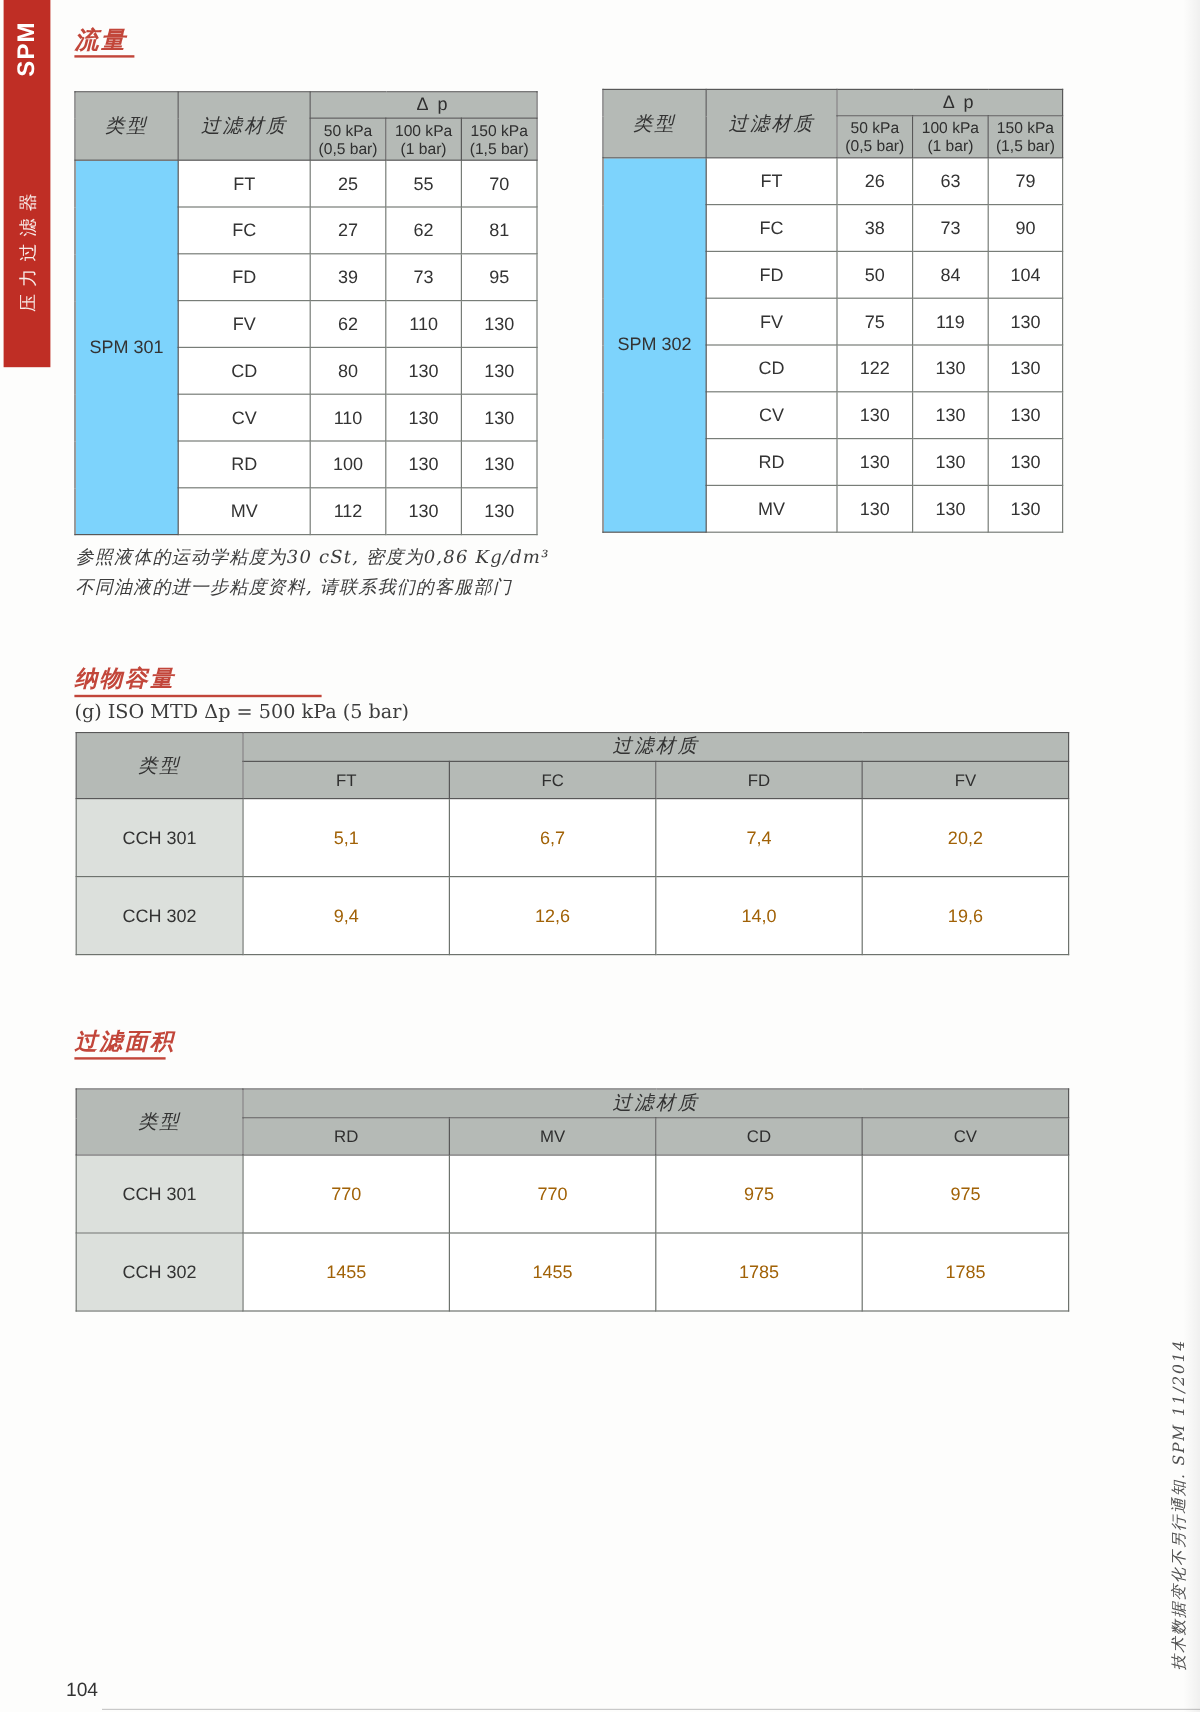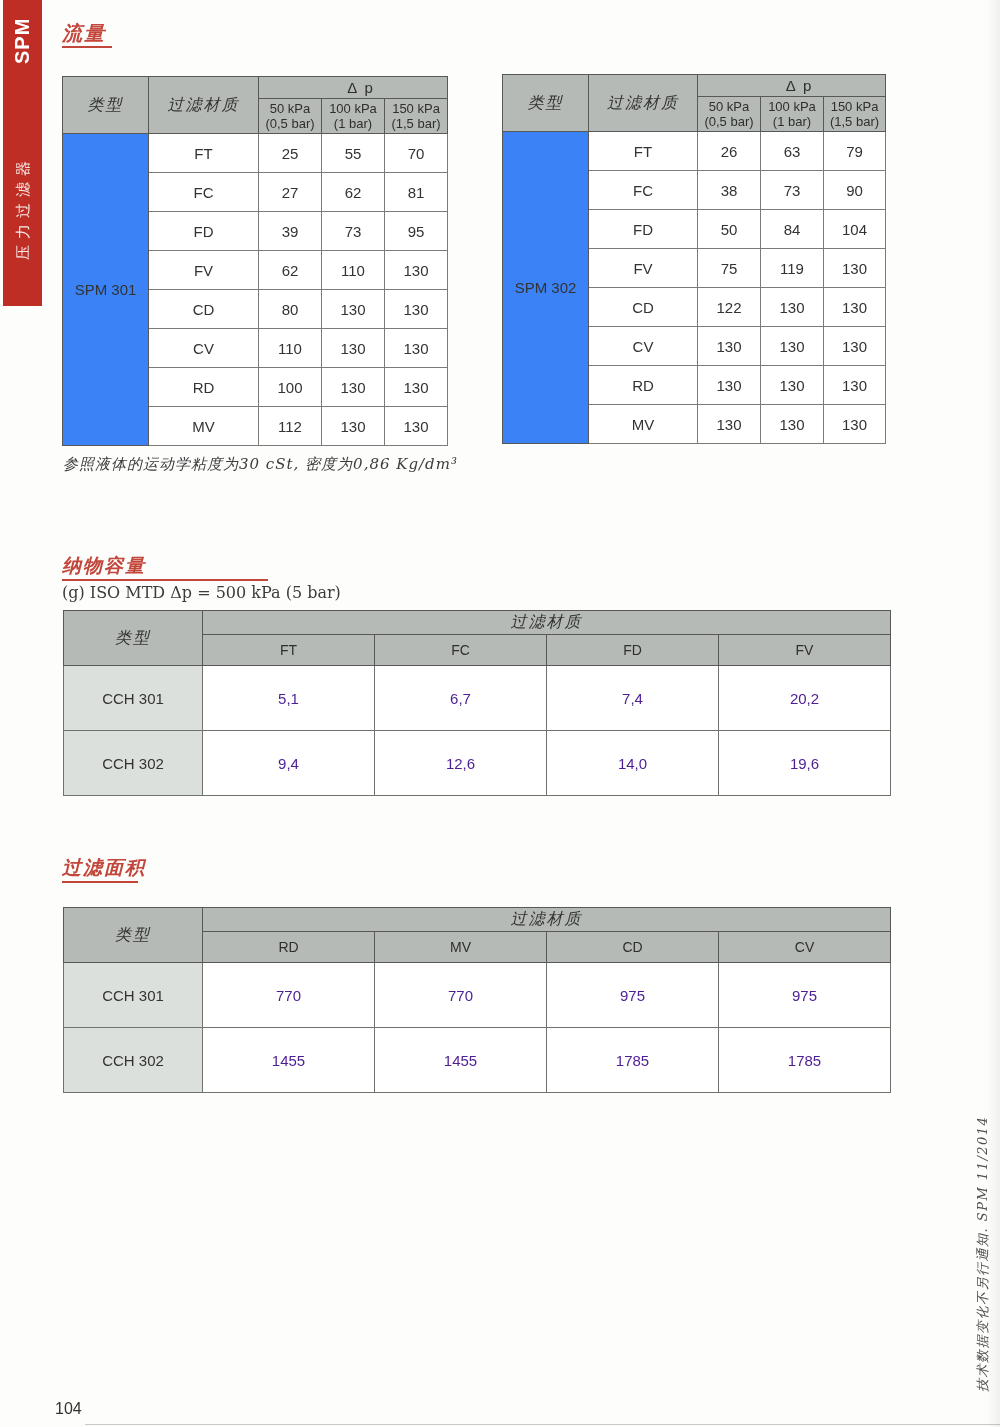--- a/index.html
+++ b/index.html
@@ -55,32 +55,32 @@
 
   
   table.flow { width:385px; border:1px solid #585858; }
   table.flow td { border:1px solid #787d78; }
   table.flow tr.hdr td { background:#b5bab6; border-color:#585858; }
   .dp-label { font-size:15px; color:#2f2f2f; letter-spacing:2px;padding-left:16px; }
   .kpa { font-size:13px; line-height:15px; color:#2f2f2f; }
   table.flow tr.hdr-dp  { height:22px; }
   table.flow tr.hdr-sub { height:35px; }
   table.flow tr.brow { height:39px; }
-  table.flow td.model { background:#3b82f6; border-color:#585858; font-size:15px; color:#333; }
+  table.flow td.model { background:#7dd3fc; border-color:#585858; font-size:15px; color:#333; }
   table.flow td.val, table.flow td.media { font-size:15px; color:#333; }
 
   
   table.wide { width:827px; border:1px solid #585858; }
   table.wide td { border:1px solid #6e736e; }
   table.wide tr.hdr td { background:#b5bab6; border-color:#585858; }
   table.wide tr.hdr-media { height:24px; }
   table.wide tr.hdr-sub { height:31px; }
   table.wide tr.brow { height:65px; }
   table.wide td.rowlabel { background:#dce0dc; font-size:15px; color:#333; }
-  table.wide td.val { font-size:15px; color:#4c1d95; }
+  table.wide td.val { font-size:15px; color:#a16207; }
   .colcode { font-size:14px; color:#2f2f2f; }
 
   .page-num { font-size:16px; color:#333; }
   .footer-vert {
     font-size:13px; color:#4f4f4f; letter-spacing:1.5px;
     font-family:"DejaVu Serif", serif; font-style:italic;
   }
   .bottom-line { background:#c9c9c9; }
 </style>
 </head>
@@ -250,20 +250,21 @@
     <tr class="brow">
       <td class="media">MV</td>
       <td class="val">130</td>
       <td class="val">130</td>
       <td class="val">130</td>
     </tr>
   </tbody>
     </table>
 
   <div class="abs note-text" style="left:63px; top:452px;">参照液体的运动学粘度为30 cSt, 密度为0,86 Kg/dm³</div>
+  <div class="abs note-text" style="left:63px; top:477px;">不同油液的进一步粘度资料, 请联系我们的客服部门</div>
 
   <div class="abs sec-title" style="left:62px; top:553px; font-size:19px;">纳物容量</div>
   <div class="abs red-rule" style="left:62px; top:579px; width:206px;"></div>
   <div class="abs sub-unit" style="left:62px; top:583px;">(g) ISO MTD Δp = 500 kPa (5 bar)</div>
 
   <table class="wide abs" style="left:63px; top:610px;">
     <colgroup>
         <col style="width:139px">
         <col style="width:172px">
         <col style="width:172px">

